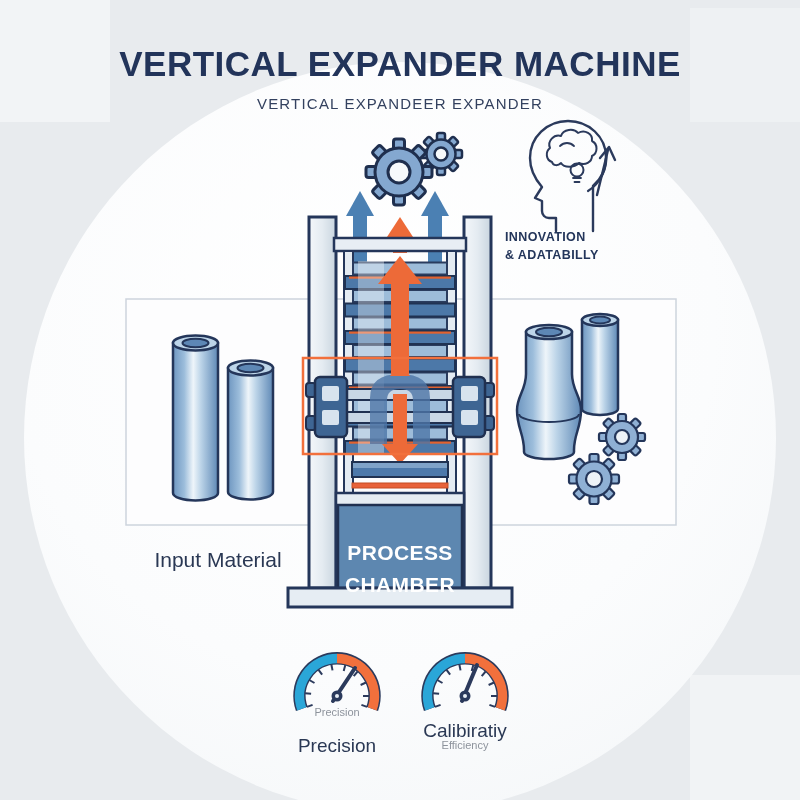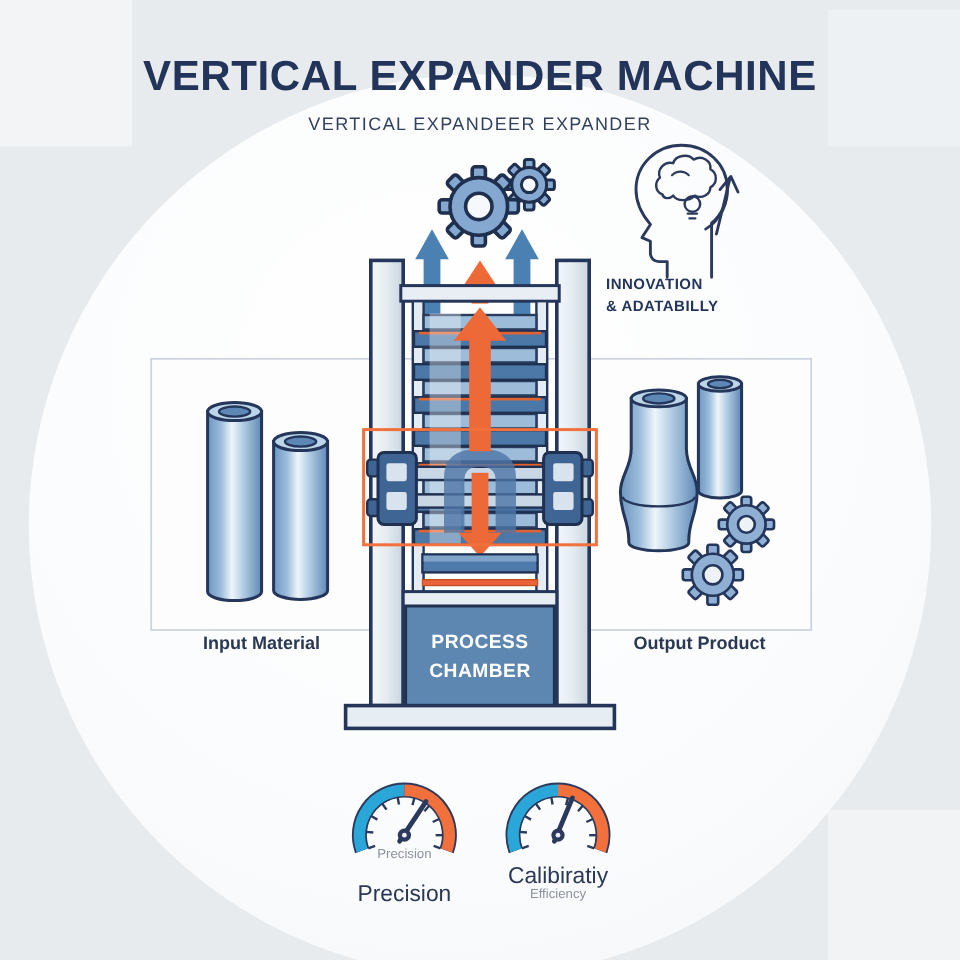--- a/index.html
+++ b/index.html
@@ -7,25 +7,25 @@
   .bg-sq{position:absolute;}
   .sq-tl{left:0;top:0;width:110px;height:122px;background:#f2f4f6;}
   .sq-tr{left:690px;top:8px;width:110px;height:114px;background:#eef1f3;}
   .sq-br{left:690px;top:675px;width:110px;height:125px;background:#f1f3f5;}
   .bg-circle{position:absolute;left:24px;top:62px;width:752px;height:752px;border-radius:50%;
     background:radial-gradient(circle at 45% 35%, #ffffff 0%, #fbfcfd 55%, #f2f5f7 100%);}
   .header{position:absolute;left:0;top:44px;width:100%;text-align:center;}
   .title{font-size:35px;font-weight:800;color:#22345a;letter-spacing:.5px;margin:0;}
   .subtitle{margin-top:11px;font-size:15px;font-weight:500;color:#33415f;letter-spacing:1.2px;}
   .illustration{position:absolute;left:0;top:0;width:800px;height:800px;}
-  .label{position:absolute;text-align:center;font-size:15px;font-weight:700;color:#2a3854;}
+  .label{position:absolute;text-align:center;font-size:21px;font-weight:400;color:#2a3854;margin-top:20px;}
   .input-label{left:128px;top:528px;width:180px;}
   .output-label{left:493px;top:528px;width:180px;}
-  .chamber-label{position:absolute;left:338px;top:524px;width:124px;text-align:center;
-    color:#ffffff;font-size:16px;font-weight:700;letter-spacing:.4px;line-height:1.5;}
+  .chamber-label{position:absolute;left:338px;top:537px;width:124px;text-align:center;
+    color:#ffffff;font-size:21px;font-weight:700;letter-spacing:.4px;line-height:1.5;}
   .innovation-label{position:absolute;left:505px;top:228px;width:166px;text-align:left;
     font-size:12.5px;font-weight:600;color:#23355a;letter-spacing:.4px;line-height:1.45;}
   .dial-inner{position:absolute;width:100px;text-align:center;font-size:11px;color:#8d939c;}
   .dial-1{left:287px;top:706px;}
   .dial-2{left:415px;top:706px;margin-top:33px;}
   .gauge-caption{position:absolute;text-align:center;font-size:19px;font-weight:500;color:#2a3854;}
   .cap-1{left:277px;top:735px;width:120px;}
   .cap-2{left:403px;top:720px;width:124px;}
 </style>
 </head>
@@ -332,21 +332,20 @@
     <h1 class="title">VERTICAL EXPANDER MACHINE</h1>
     <div class="subtitle">VERTICAL EXPANDEER EXPANDER</div>
   </div>
 
   <div class="innovation-label">
     <div>INNOVATION</div>
     <div>&amp; ADATABILLY</div>
   </div>
 
   <div class="label input-label">Input Material</div>
-  <div class="label output-label">Output Product</div>
 
   <div class="chamber-label">
     <div>PROCESS</div>
     <div>CHAMBER</div>
   </div>
 
   <div class="dial-inner dial-1">Precision</div>
   <div class="dial-inner dial-2">Efficiency</div>
   <div class="gauge-caption cap-1">Precision</div>
   <div class="gauge-caption cap-2">Calibiratiy</div>

